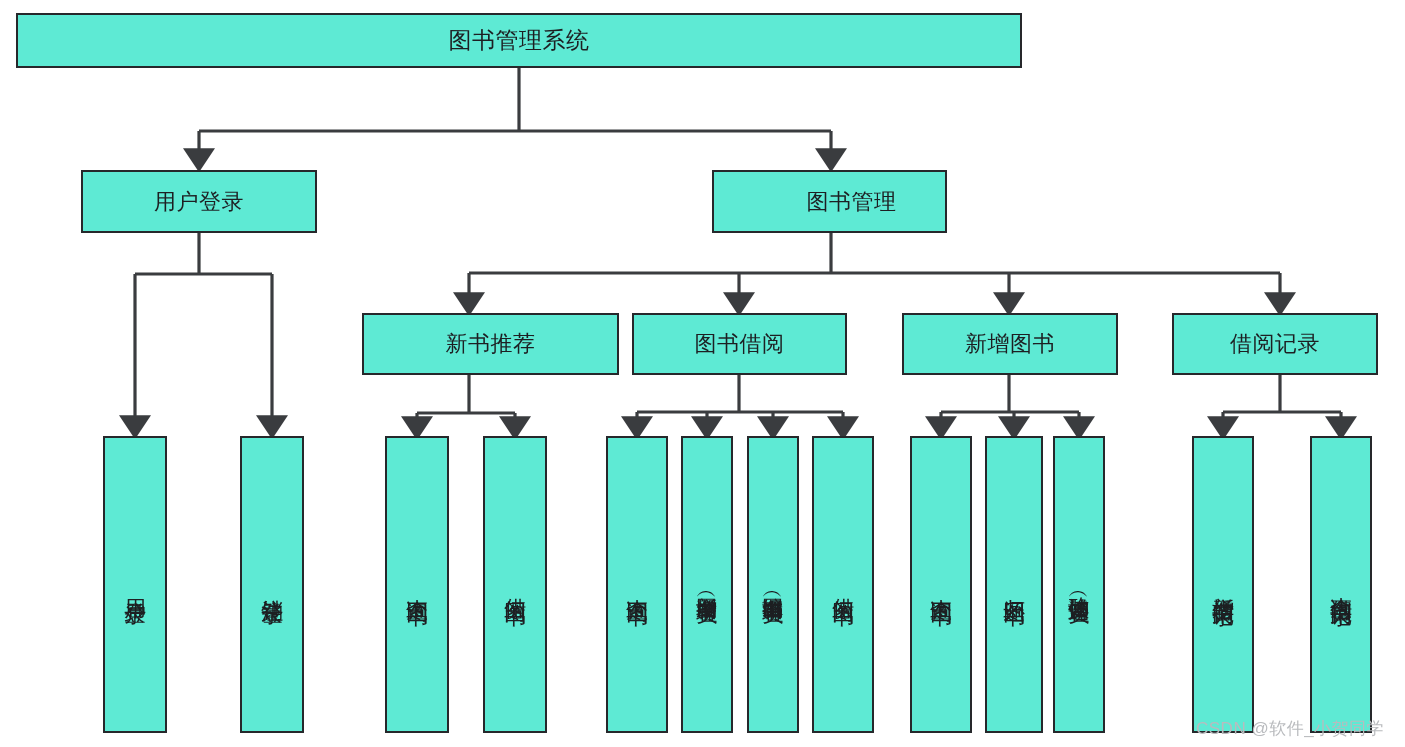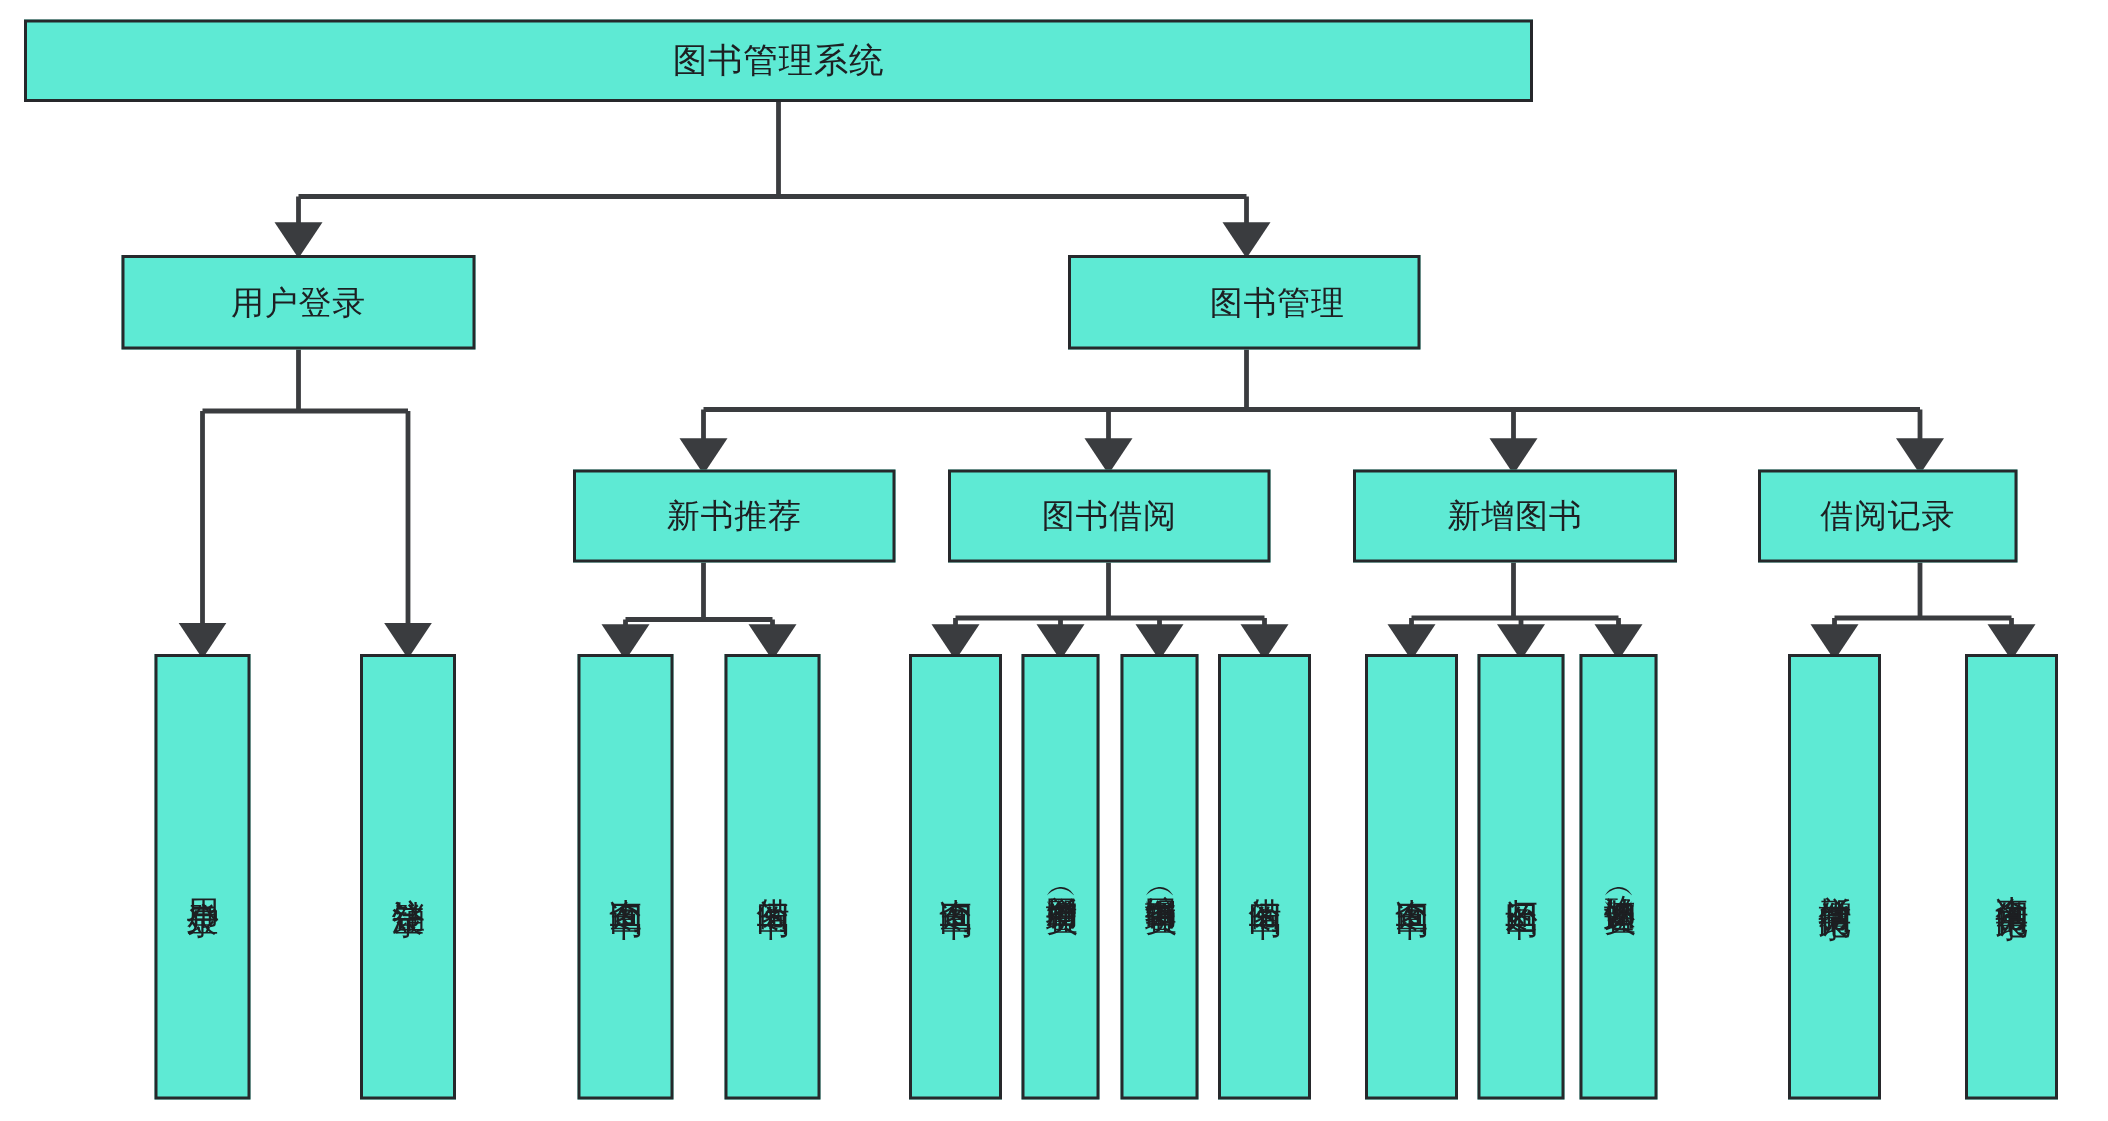--- a/index.html
+++ b/index.html
@@ -134,30 +134,30 @@
 
   <div id="level2-layer">
       <div class="node horiz" style="left: 81px; top: 170px; width: 236px; height: 63px;">
         <span class="label">用户登录</span>
       </div>
       <div class="node horiz" style="left: 712px; top: 170px; width: 235px; height: 63px; padding-left: 44px;">
         <span class="label">图书管理</span>
       </div>
     </div>
   <div id="level3-layer">
-      <div class="node horiz" style="left: 362px; top: 313px; width: 215px; height: 62px; margin-left: 20px;">
+      <div class="node horiz" style="left: 362px; top: 313px; width: 257px; height: 62px;">
         <span class="label">新书推荐</span>
       </div>
       <div class="node horiz" style="left: 632px; top: 313px; width: 215px; height: 62px;">
         <span class="label">图书借阅</span>
       </div>
       <div class="node horiz" style="left: 902px; top: 313px; width: 216px; height: 62px;">
         <span class="label">新增图书</span>
       </div>
-      <div class="node horiz" style="left: 1172px; top: 313px; width: 173px; height: 62px;">
+      <div class="node horiz" style="left: 1172px; top: 313px; width: 206px; height: 62px;">
         <span class="label">借阅记录</span>
       </div>
     </div>
   <div id="leaf-layer">
       <div class="node vert" style="left: 103px; top: 436px; width: 64px; height: 297px;">
         <span class="label">用户登录</span>
       </div>
       <div class="node vert" style="left: 240px; top: 436px; width: 64px; height: 297px;">
         <span class="label">注销登录</span>
       </div>
@@ -189,13 +189,14 @@
         <span class="label">确认归还（管理员）</span>
       </div>
       <div class="node vert" style="left: 1192px; top: 436px; width: 62px; height: 297px;">
         <span class="label">新增借阅记录</span>
       </div>
       <div class="node vert" style="left: 1310px; top: 436px; width: 62px; height: 297px;">
         <span class="label">查询借阅记录</span>
       </div>
     </div>
 
+  <div class="watermark" style="left: 1196px; top: 717px;">CSDN @软件_小贺同学</div>
 </div>
 
 </body></html>

